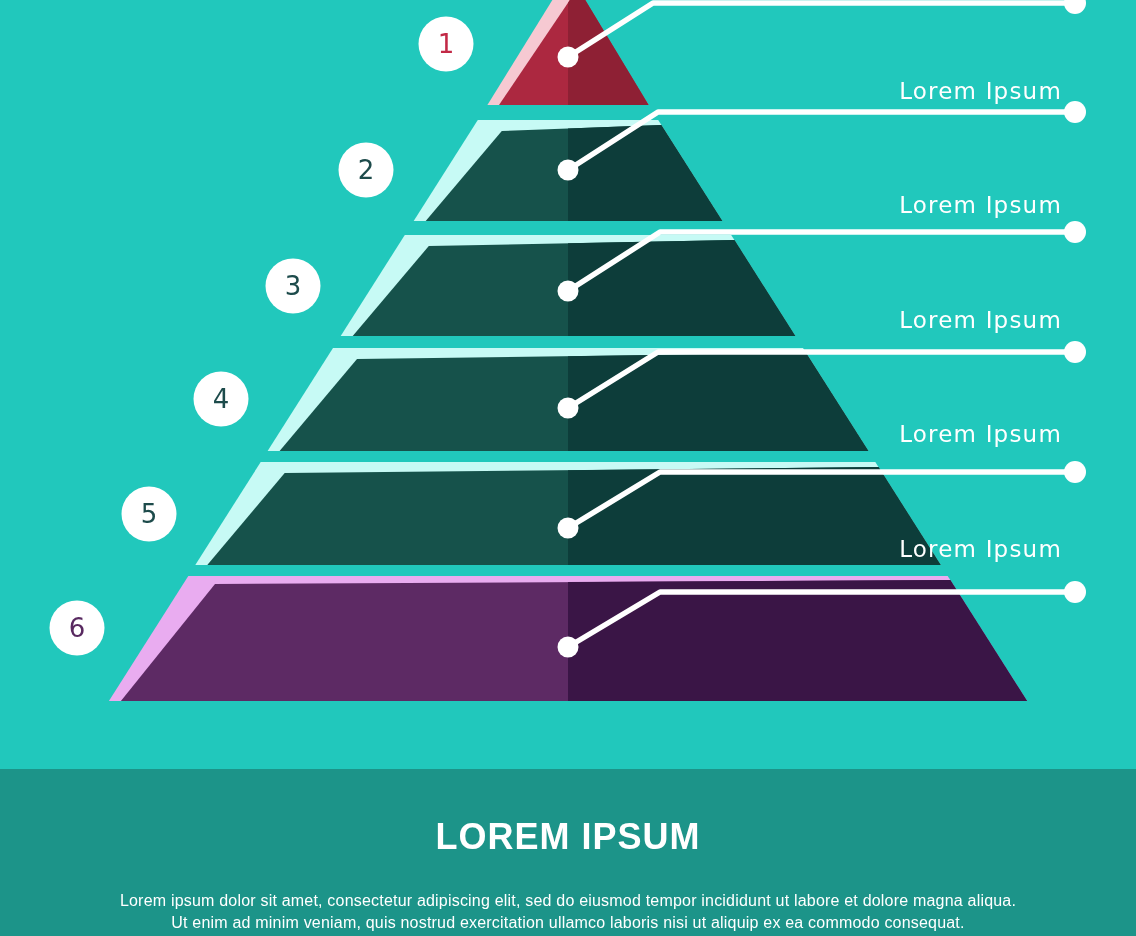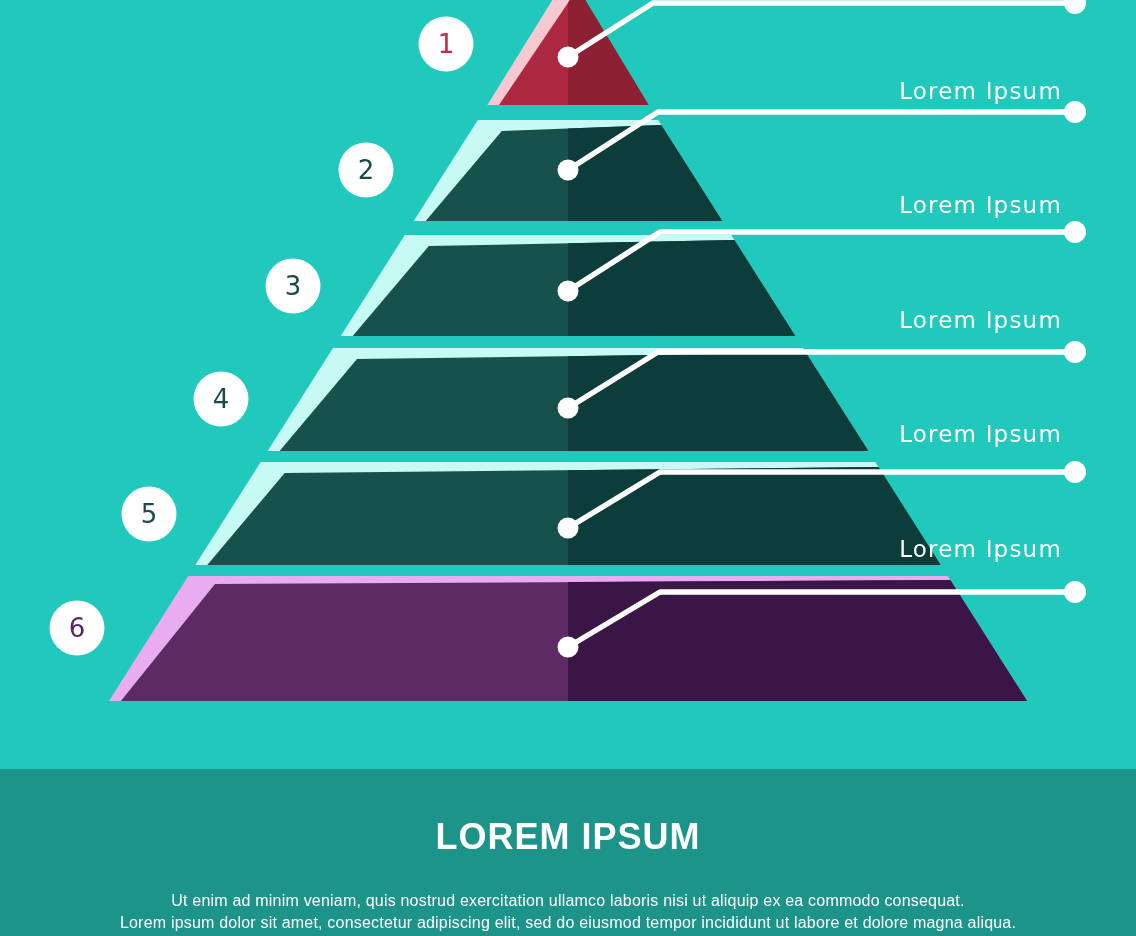--- a/index.html
+++ b/index.html
@@ -156,19 +156,19 @@
       <text class="step-number" x="149" y="523" fill="#1d4b4b">5</text>
 
       <circle cx="77" cy="628" r="27.5" fill="#ffffff"></circle>
       <text class="step-number" x="77" y="637" fill="#582960">6</text>
     </g>
   </svg>
 
   <div class="footer" style="background-color: rgb(28, 148, 137);">
     <h1 class="footer-title">LOREM IPSUM</h1>
     <p class="footer-body">
+      <span class="body-line">Lorem ipsum dolor sit amet, consectetur adipiscing elit, sed do eiusmod tempor incididunt ut labore et dolore magna aliqua.</span>
       <span class="body-line">Ut enim ad minim veniam, quis nostrud exercitation ullamco laboris nisi ut aliquip ex ea commodo consequat.</span>
-      <span class="body-line">Lorem ipsum dolor sit amet, consectetur adipiscing elit, sed do eiusmod tempor incididunt ut labore et dolore magna aliqua.</span>
       <span class="body-line">Duis aute irure dolor in reprehenderit in voluptate velit esse cillum dolore eu fugiat nulla pariatur.</span>
     </p>
   </div>
 
 </div>
 
 </body></html>

